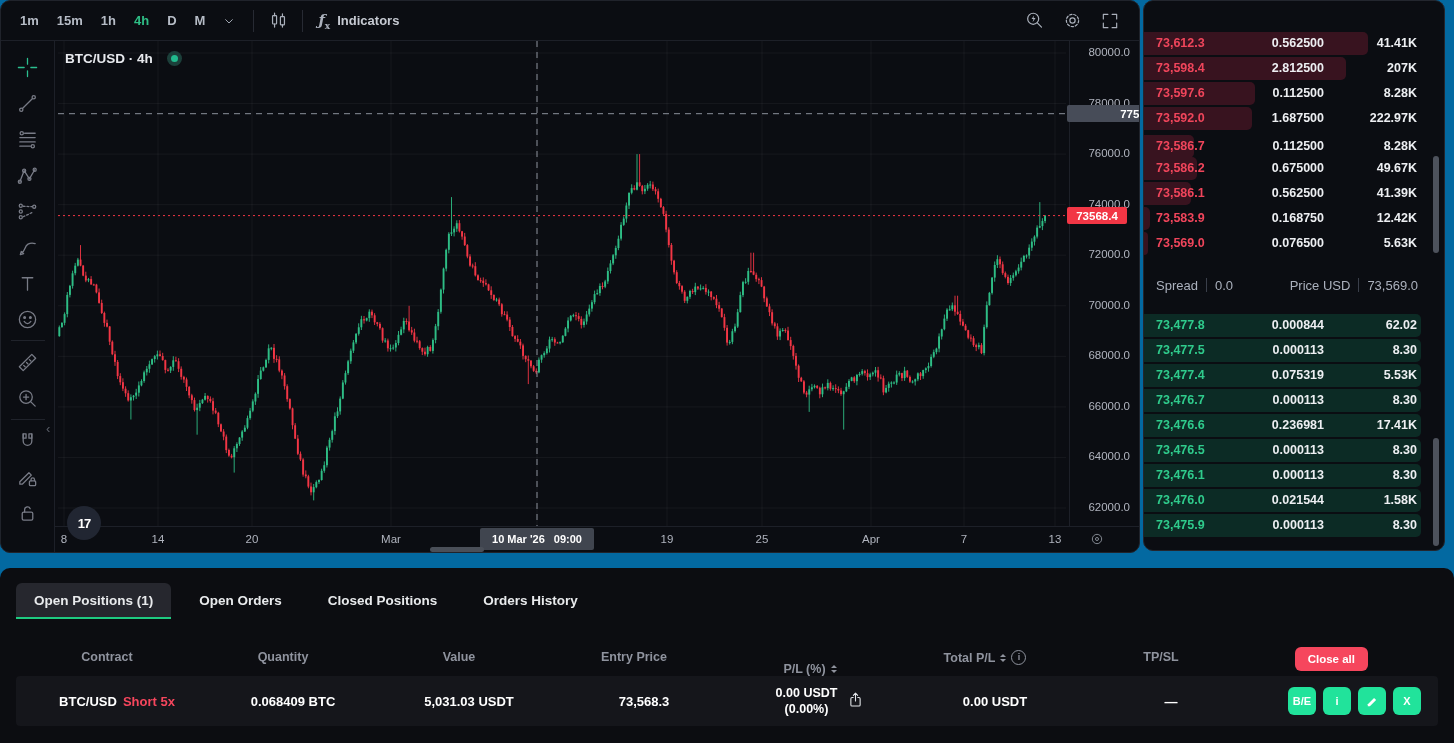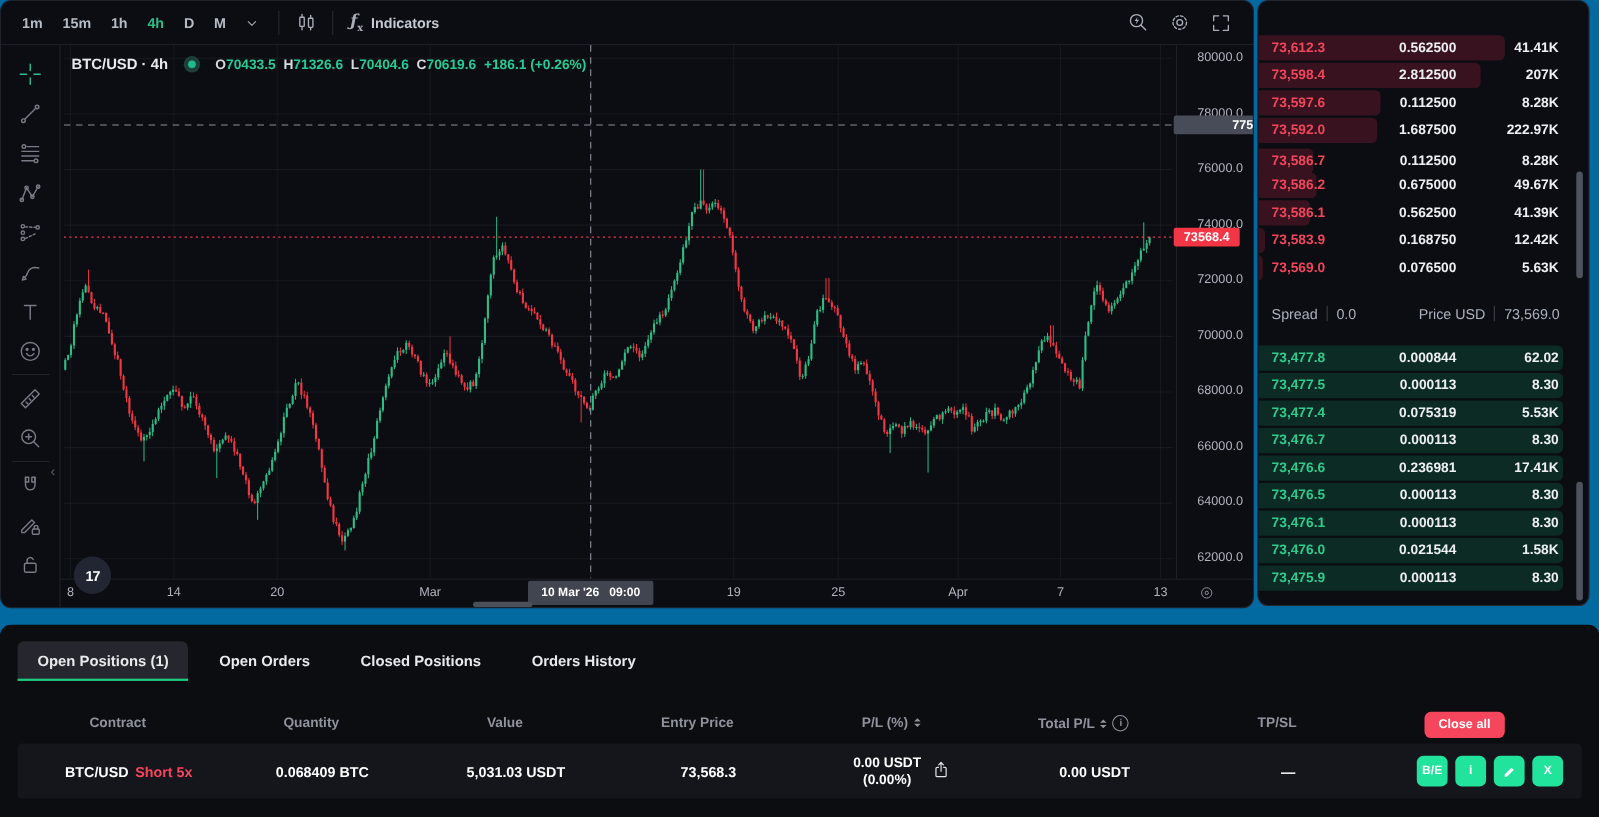--- a/index.html
+++ b/index.html
@@ -1014,27 +1014,20 @@
         <line x1="0" y1="174.6" x2="1008" y2="174.6" stroke="#f23645" stroke-width="1" stroke-dasharray="2 3"></line>
         <line x1="0" y1="72.7" x2="1008" y2="72.7" stroke="#8b909b" stroke-width="1" stroke-dasharray="6 5"></line>
         <line x1="479" y1="0" x2="479" y2="485" stroke="#8b909b" stroke-width="1" stroke-dasharray="6 5"></line>
       </svg>
 
     <div id="legend" class="abs">
       <span class="sym">BTC/USD · 4h</span>
       <span class="status-dot">
           <i></i>
         </span>
-      <span class="ohlc">
-        <span><span>O</span><span class="v">70433.5</span></span>
-        <span><span>H</span><span class="v">71326.6</span></span>
-        <span><span>L</span><span class="v">70404.6</span></span>
-        <span><span>C</span><span class="v">70619.6</span></span>
-        <span class="v">+186.1 (+0.26%)</span>
-      </span>
     </div>
 
     <div id="price-axis" class="abs">
         <div class="pa-label" style="top: 5px;">80000.0</div>
         <div class="pa-label" style="top: 55.5556px;">78000.0</div>
         <div class="pa-label" style="top: 106.111px;">76000.0</div>
         <div class="pa-label" style="top: 156.667px;">74000.0</div>
         <div class="pa-label" style="top: 207.222px;">72000.0</div>
         <div class="pa-label" style="top: 257.778px;">70000.0</div>
         <div class="pa-label" style="top: 308.333px;">68000.0</div>
@@ -1206,21 +1199,21 @@
         </div>
         <div class="col-head" style="left: 193px;">
           <span>Quantity</span>
         </div>
         <div class="col-head" style="left: 369px;">
           <span>Value</span>
         </div>
         <div class="col-head" style="left: 544px;">
           <span>Entry Price</span>
         </div>
-        <div class="col-head" style="left: 720px;">
+        <div class="col-head" style="left: 720px; margin-top: 12px;">
           <span>P/L (%)</span>
           <span class="sort">
             <i class="up"></i>
             <i class="dn"></i>
           </span>
         </div>
         <div class="col-head" style="left: 895px;">
           <span>Total P/L</span>
           <span class="sort">
             <i class="up"></i>

